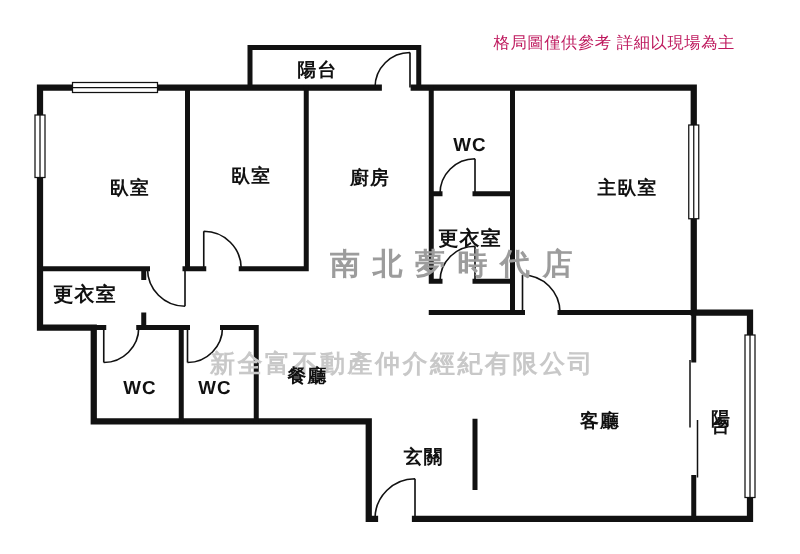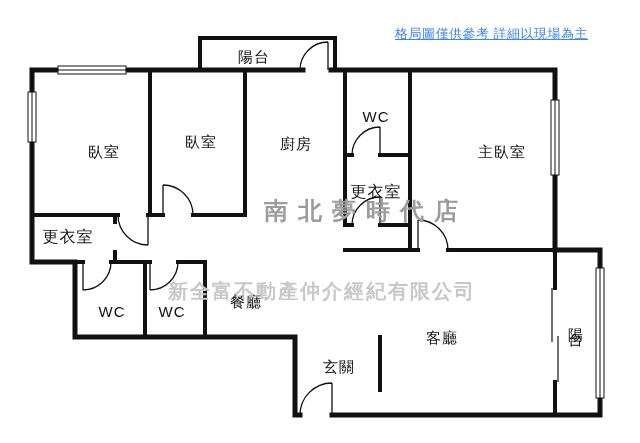--- a/index.html
+++ b/index.html
@@ -3,30 +3,30 @@
 <meta charset="utf-8">
 <style>
   html,body { margin:0; padding:0; background:#ffffff; }
   .stage {
     position:relative; width:640px; height:443px; background:#ffffff;
     font-family:"Liberation Sans", sans-serif; overflow:hidden;
   }
   .plan-svg { position:absolute; left:0; top:0; }
   .room-label {
     position:absolute; transform:translate(-50%,-50%);
-    font-size:15px; font-weight:400; color:var(--label,#111111);
+    font-size:15px; font-weight:700; color:var(--label,#111111);
     white-space:nowrap; letter-spacing:1px; line-height:1;
   }
   .room-label.sm { font-size:16px; }
   .room-label.vert {
     writing-mode:vertical-rl; text-orientation:upright; letter-spacing:4px;
   }
   .disclaimer {
     position:absolute; top:25px; right:52px;
-    font-size:13px; color:#3b82f6; letter-spacing:0.5px; white-space:nowrap;text-decoration:underline;
+    font-size:13px; color:#be185d; letter-spacing:0.5px; white-space:nowrap;
   }
   .wm1 {
     position:absolute; left:322px; top:211px; transform:translate(-50%,-50%);
     font-family:Liberation Sans, sans-serif; font-weight:600;
     font-size:24px; letter-spacing:10px; color:var(--wm1,#9c9c9c); white-space:nowrap;margin-left:44px;
   }
   .wm2 {
     position:absolute; left:322px; top:291px; transform:translate(-50%,-50%);
     font-family:"Liberation Serif", serif; font-weight:600;
     font-size:20px; letter-spacing:2px; color:var(--wm2,#c8c8c8); white-space:nowrap;
@@ -100,15 +100,15 @@
   <div class="room-label" style="left:201px;top:141px">臥室</div>
   <div class="room-label" style="left:296px;top:143px">廚房</div>
   <div class="room-label" style="left:376px;top:116px">WC</div>
   <div class="room-label" style="left:502px;top:151px">主臥室</div>
   <div class="room-label sm" style="left:376px;top:192px">更衣室</div>
   <div class="room-label sm" style="left:68px;top:237px">更衣室</div>
   <div class="room-label" style="left:112px;top:311px">WC</div>
   <div class="room-label" style="left:172px;top:311px">WC</div>
   <div class="room-label" style="left:246px;top:301px">餐廳</div>
   <div class="room-label" style="left:339px;top:366px">玄關</div>
-  <div class="room-label" style="left:442px;top:337px">客廳</div>
+  <div class="room-label" style="left:480px;top:337px">客廳</div>
   <div class="room-label vert" style="left:576px;top:320px">陽台</div>
 </div>
 
 </body></html>

